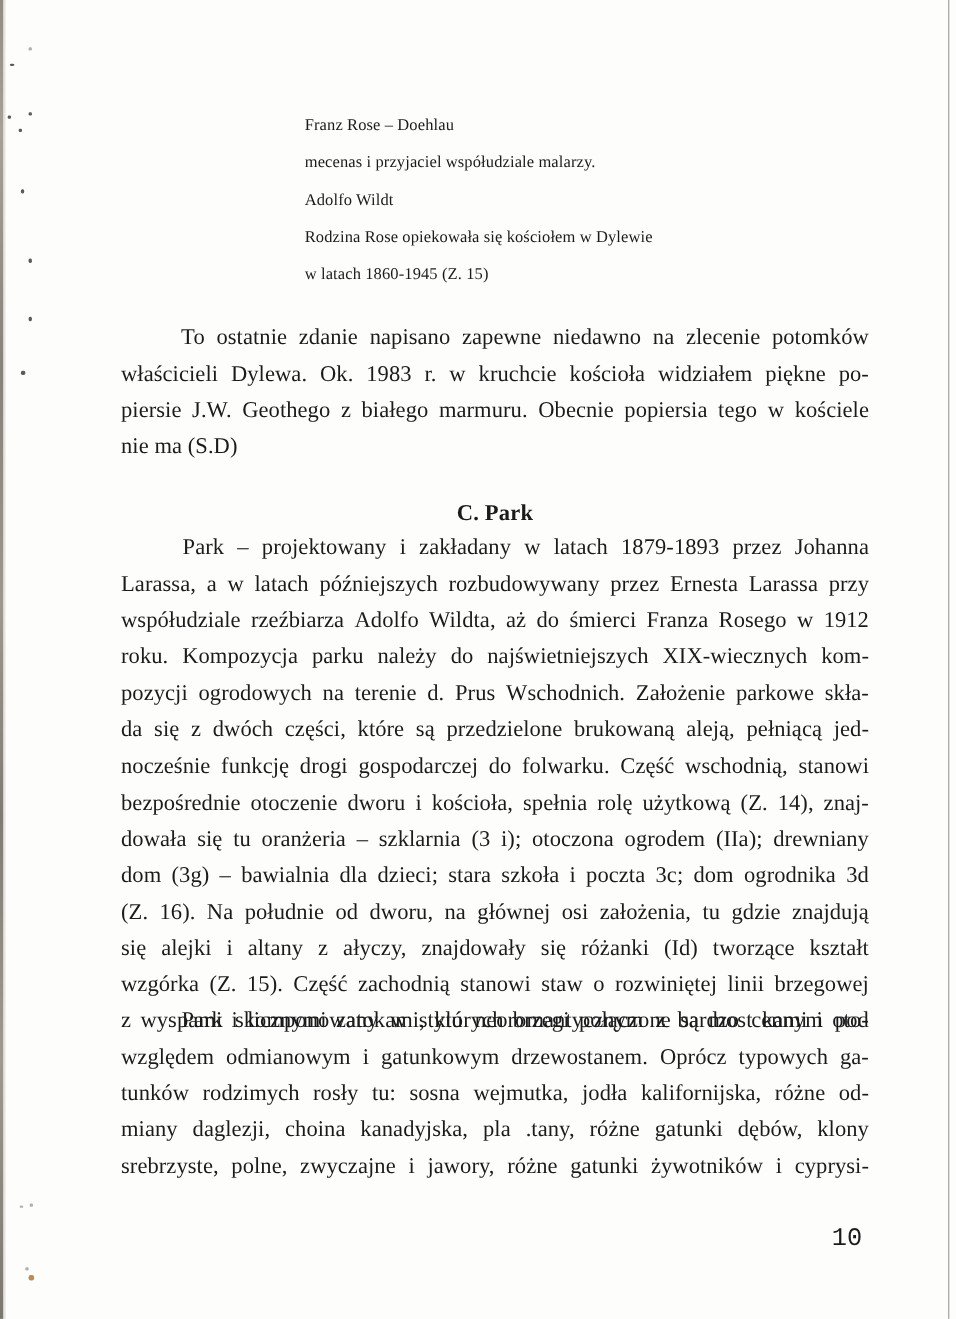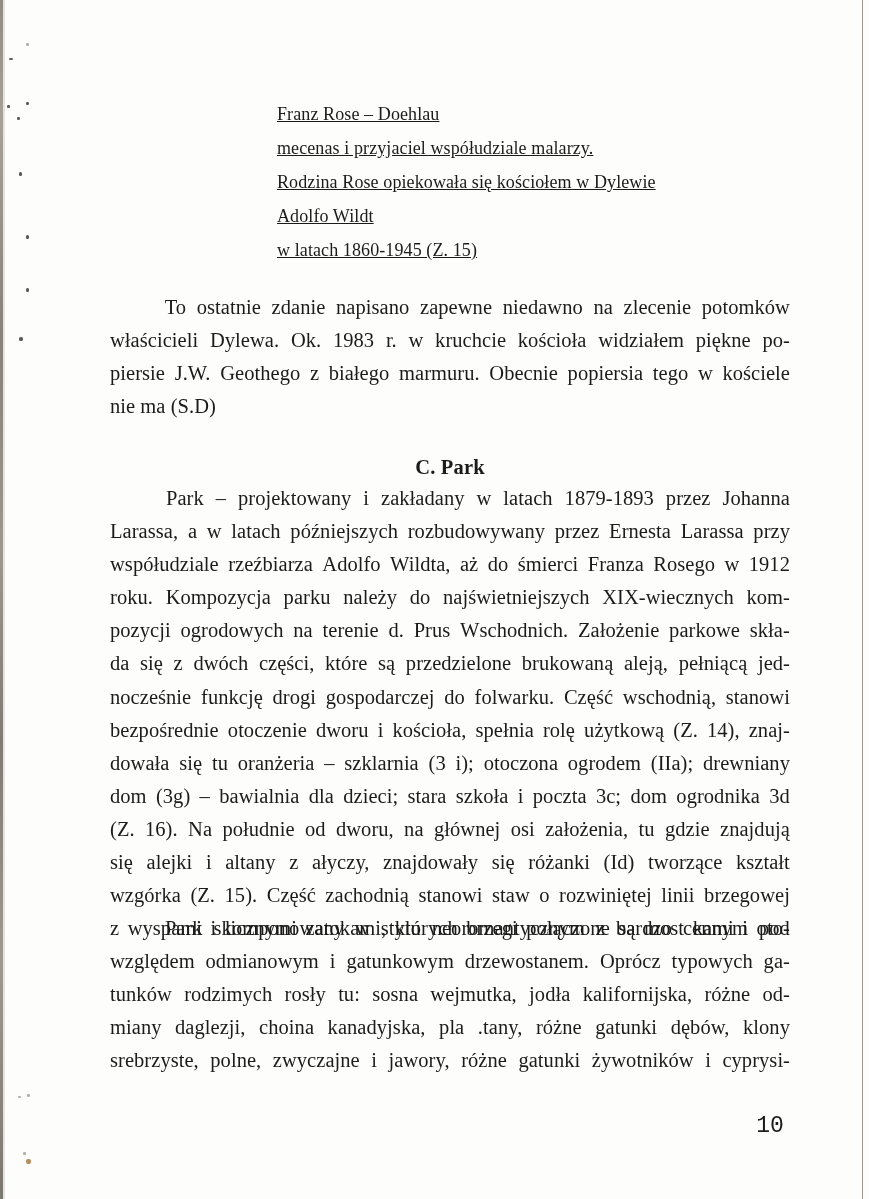--- a/index.html
+++ b/index.html
@@ -58,24 +58,23 @@
   }
   .speck.warm { background: #a9793f; opacity: .85; }
   .speck.faint { opacity: .38; }
 
   
   .heading-block {
     position: absolute;
     left: 277px;
     top: 97px;
     width: 520px;
-    font-size: 18px;
+    font-size: 15px;
     line-height: 34px;
     letter-spacing: .1px;
-    text-decoration: underline;
   }
 
   .para {
     position: absolute;
     left: 110px;
     width: 680px;
     font-size: 20.5px;
     line-height: 33.1px;
     text-align: justify;
     text-justify: inter-word;
@@ -136,22 +135,22 @@
       <div class="speck" style="left: 19px; top: 337px; width: 4px; height: 4px;"></div>
       <div class="speck faint" style="left: 18px; top: 1096px; width: 3px; height: 2px;"></div>
       <div class="speck faint" style="left: 27px; top: 1094px; width: 3px; height: 3px;"></div>
       <div class="speck faint" style="left: 23px; top: 1152px; width: 3px; height: 3px;"></div>
       <div class="speck warm" style="left: 26px; top: 1159px; width: 5px; height: 5px;"></div>
     </div>
 
   <div class="heading-block">
     <div>Franz Rose – Doehlau</div>
     <div>mecenas i przyjaciel współudziale malarzy.</div>
+    <div>Adolfo Wildt</div>
     <div>Rodzina Rose opiekowała się kościołem w Dylewie</div>
-    <div>Adolfo Wildt</div>
     <div>w latach 1860-1945 (Z. 15)</div>
   </div>
 
   <div class="para" id="para-intro" style="top:291px;">
       <span class="line just"><span class="indent"></span><span>To</span><span>ostatnie</span><span>zdanie</span><span>napisano</span><span>zapewne</span><span>niedawno</span><span>na</span><span>zlecenie</span><span>potomków</span></span>
       <span class="line just"><span>właścicieli</span><span>Dylewa.</span><span>Ok.</span><span>1983</span><span>r.</span><span>w</span><span>kruchcie</span><span>kościoła</span><span>widziałem</span><span>piękne</span><span>po-</span></span>
       <span class="line just"><span>piersie</span><span>J.W.</span><span>Geothego</span><span>z</span><span>białego</span><span>marmuru.</span><span>Obecnie</span><span>popiersia</span><span>tego</span><span>w</span><span>kościele</span></span>
       <span class="line">nie ma (S.D)</span>
     </div>
 

